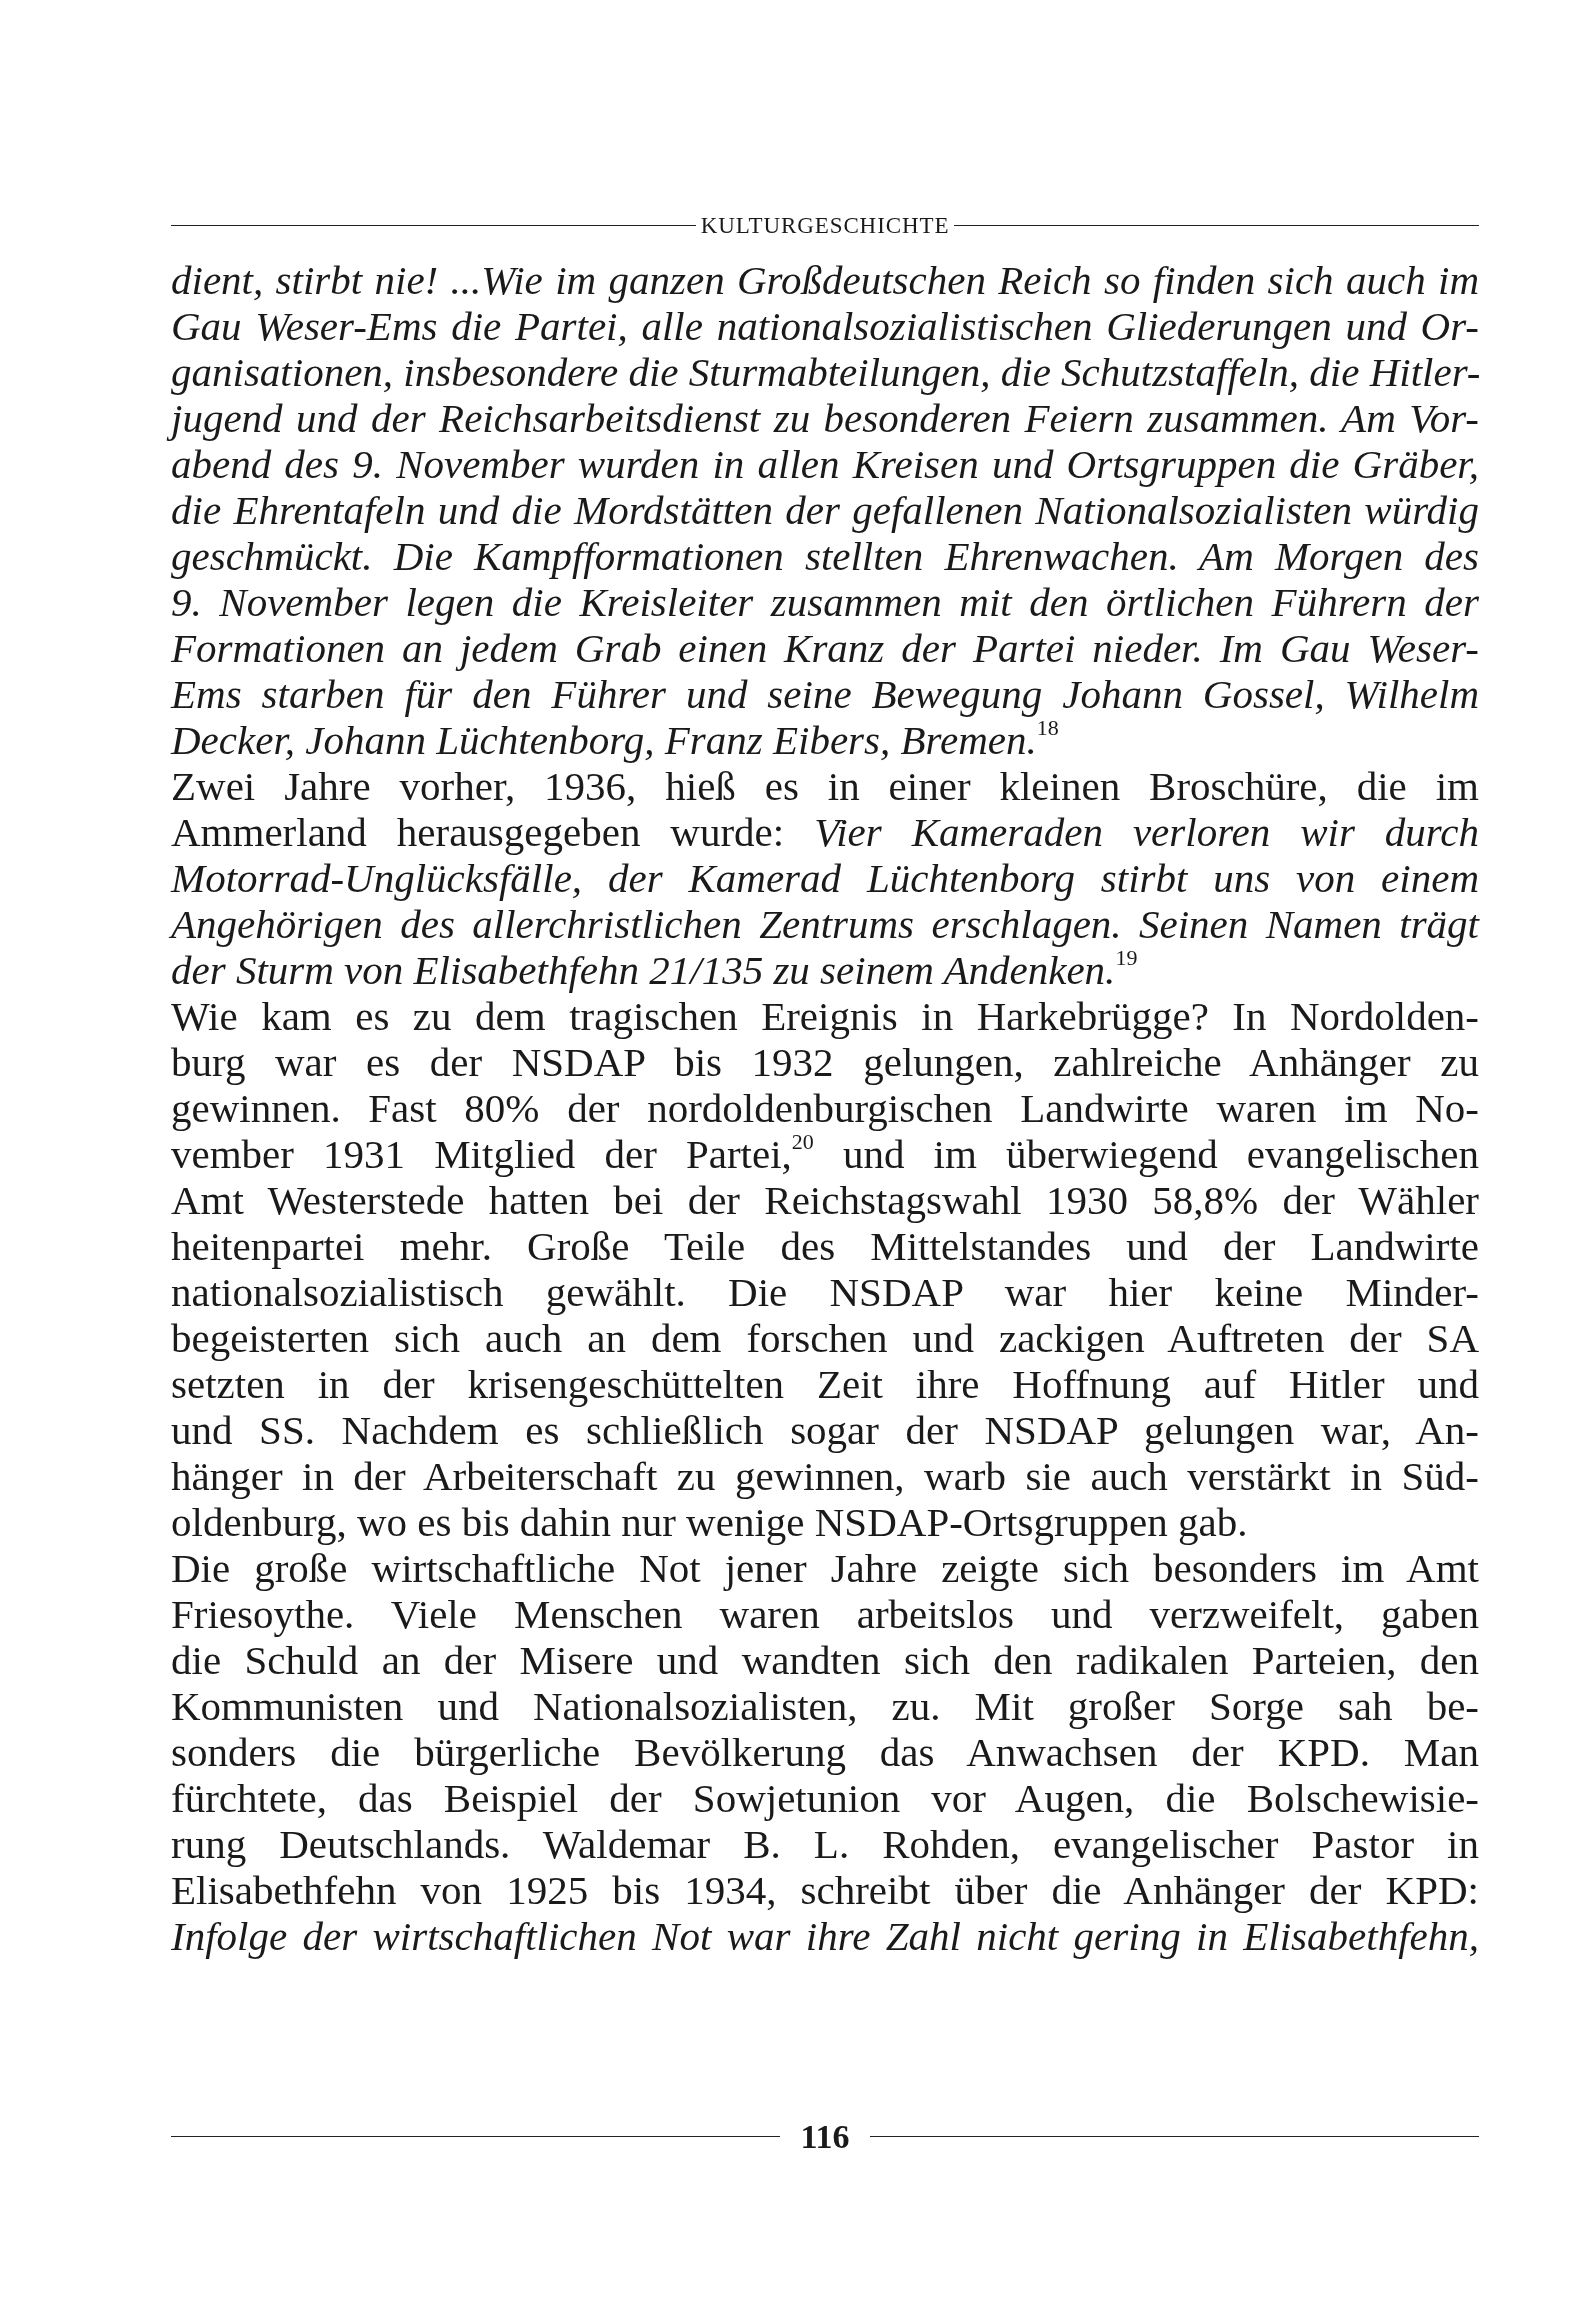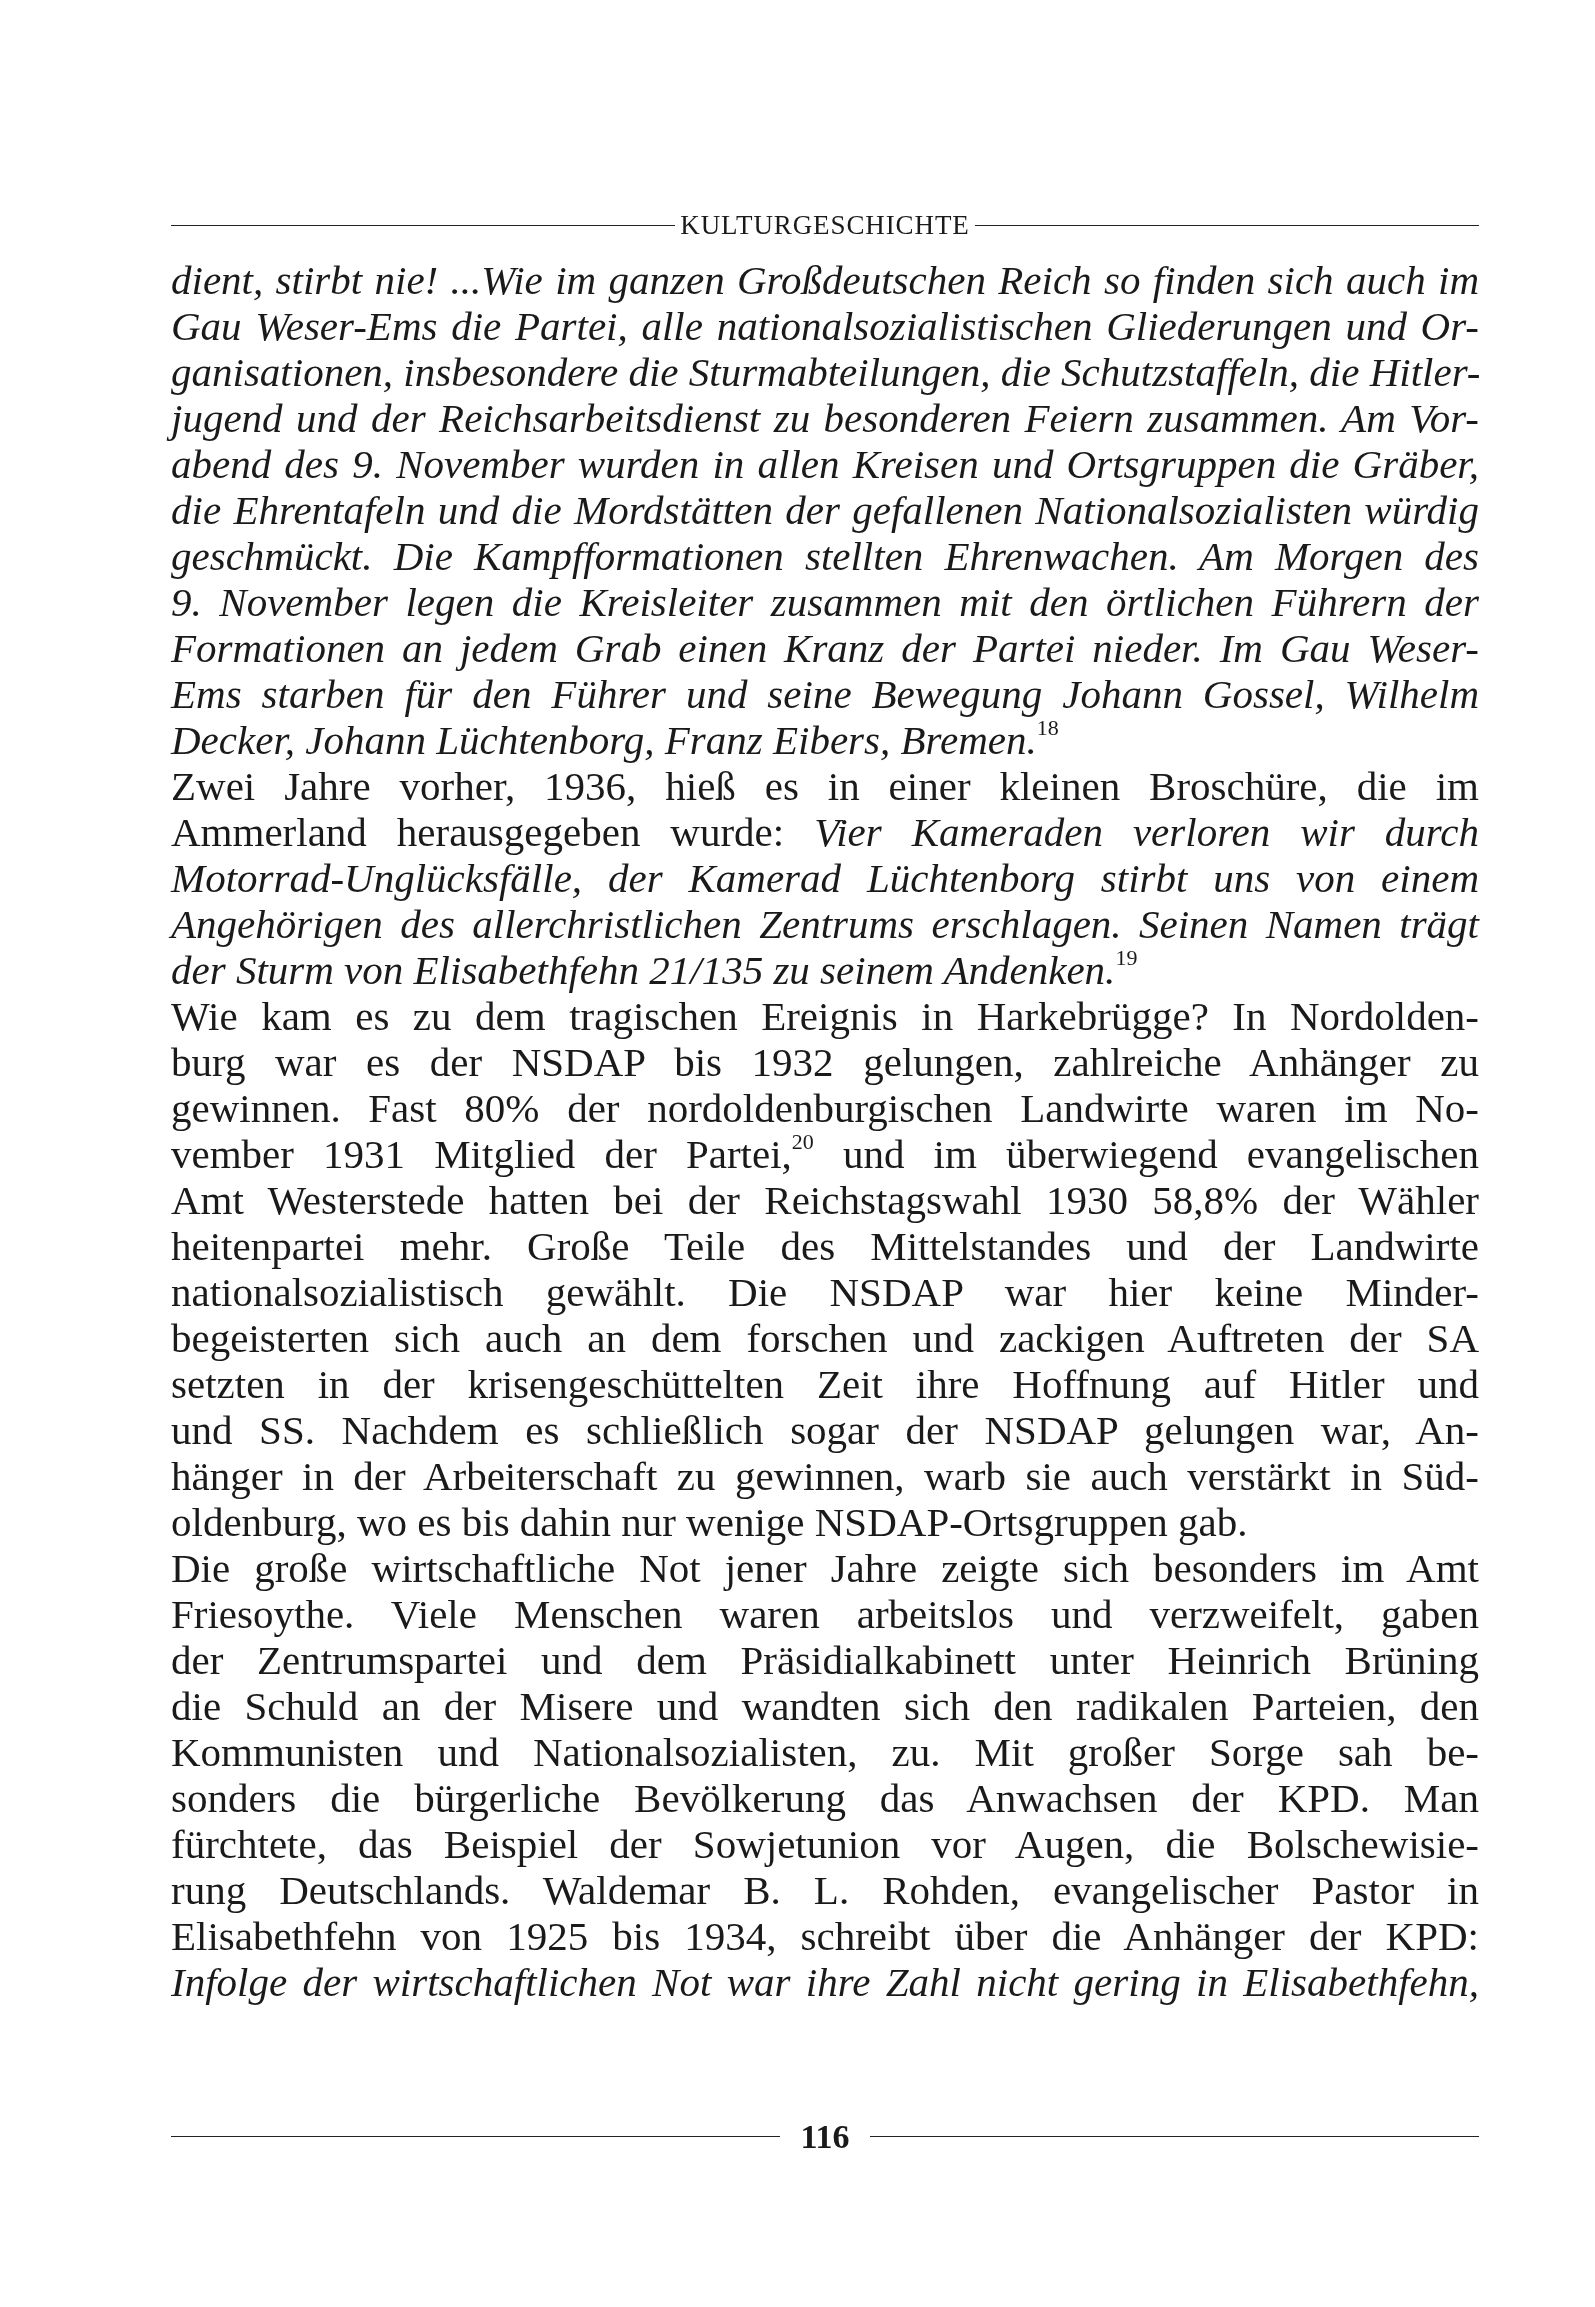--- a/index.html
+++ b/index.html
@@ -1,21 +1,21 @@
 <!DOCTYPE html>
 <html style="font-size:13.7px"><head>
 <meta charset="utf-8">
 <style>
   html, body { margin: 0; padding: 0; background: #ffffff; }
   body { width: 1595px; height: 2307px; position: relative; overflow: hidden;
          font-family: "Liberation Serif", "DejaVu Serif", serif; color: #1a1a1a; }
   .header { position: absolute; left: 171px; top: 204px; width: 1308px; height: 43px;
             display: flex; align-items: center; }
   .header .rule { flex: 1; height: 1.7px; background: #222; }
-  .header .title { font-size: 27px; letter-spacing: 0.9px; padding: 0 5.1px; }
+  .header .title { font-size: 23px; letter-spacing: 0.9px; padding: 0 5.1px; }
   .body-text { position: absolute; left: 171px; top: 257px; width: 1308px; }
   .line { font-size: 41px; line-height: 46px; height: 46px; white-space: nowrap;
           text-align: justify; text-align-last: justify; font-family: Liberation Serif, serif; }
   .line.last { text-align-last: left; }
   .i { font-style: italic; }
   sup { font-size: 22px; vertical-align: 19px; line-height: 0; }
   .footer { position: absolute; left: 171px; top: 2115px; width: 1308px; height: 43px;
             display: flex; align-items: center; }
   .footer .rule { flex: 1; height: 1.7px; background: #222; }
   .footer .page-num { font-size: 34px; font-weight: bold; padding: 0 20.5px; }
@@ -53,21 +53,20 @@
     <div class="line"><span>Amt Westerstede hatten bei der Reichstagswahl 1930 58,8% der Wähler</span></div>
     <div class="line"><span>heitenpartei mehr. Große Teile des Mittelstandes und der Landwirte</span></div>
     <div class="line"><span>nationalsozialistisch gewählt. Die NSDAP war hier keine Minder-</span></div>
     <div class="line"><span>begeisterten sich auch an dem forschen und zackigen Auftreten der SA</span></div>
     <div class="line"><span>setzten in der krisengeschüttelten Zeit ihre Hoffnung auf Hitler und</span></div>
     <div class="line"><span>und SS. Nachdem es schließlich sogar der NSDAP gelungen war, An-</span></div>
     <div class="line"><span>hänger in der Arbeiterschaft zu gewinnen, warb sie auch verstärkt in Süd-</span></div>
     <div class="line last"><span>oldenburg, wo es bis dahin nur wenige NSDAP-Ortsgruppen gab.</span></div>
     <div class="line"><span>Die große wirtschaftliche Not jener Jahre zeigte sich besonders im Amt</span></div>
     <div class="line"><span>Friesoythe. Viele Menschen waren arbeitslos und verzweifelt, gaben</span></div>
-    <div class="line"><span>der Zentrumspartei und dem Präsidialkabinett unter Heinrich Brüning</span></div>
     <div class="line"><span>die Schuld an der Misere und wandten sich den radikalen Parteien, den</span></div>
     <div class="line"><span>Kommunisten und Nationalsozialisten, zu. Mit großer Sorge sah be-</span></div>
     <div class="line"><span>sonders die bürgerliche Bevölkerung das Anwachsen der KPD. Man</span></div>
     <div class="line"><span>fürchtete, das Beispiel der Sowjetunion vor Augen, die Bolschewisie-</span></div>
     <div class="line"><span>rung Deutschlands. Waldemar B. L. Rohden, evangelischer Pastor in</span></div>
     <div class="line"><span>Elisabethfehn von 1925 bis 1934, schreibt über die Anhänger der KPD:</span></div>
     <div class="line"><span class="i">Infolge der wirtschaftlichen Not war ihre Zahl nicht gering in Elisabethfehn,</span></div>
   </div>
 
 <div class="footer">

